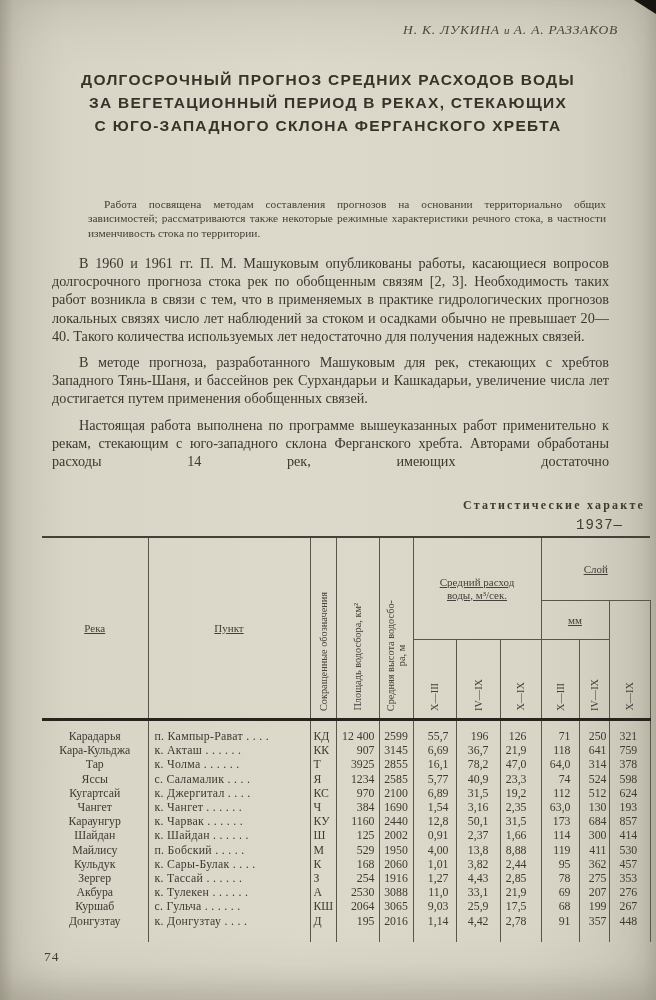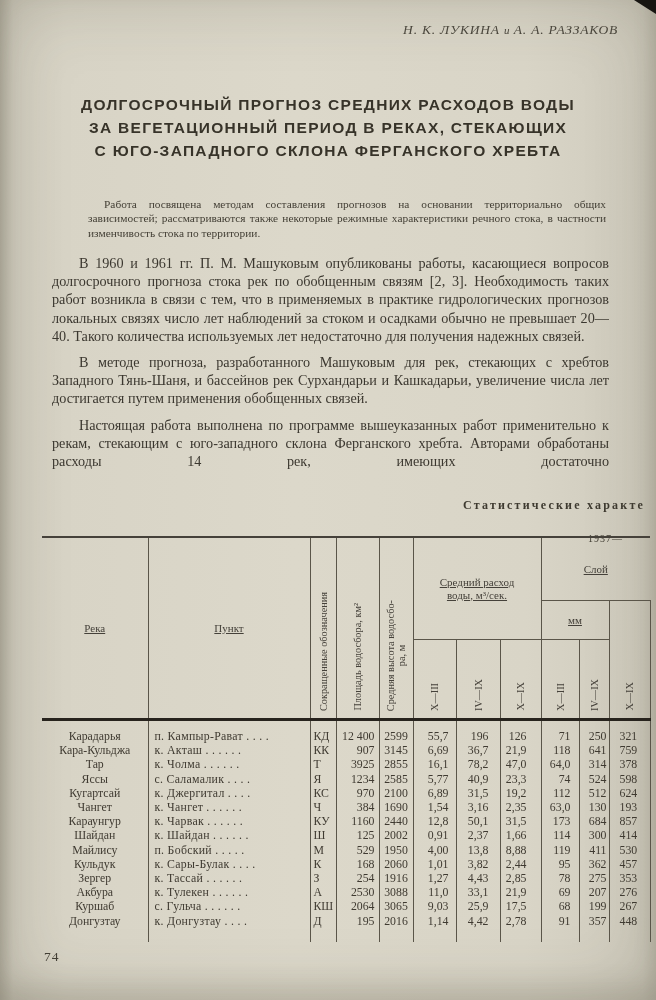--- a/index.html
+++ b/index.html
@@ -15,21 +15,21 @@
     position:absolute;top:0;right:0;width:0;height:0;
     border-top:14px solid #171511;border-left:22px solid transparent;
   }
   .authors{
     position:absolute;top:22px;right:38px;
     font-style:italic;font-size:13.5px;letter-spacing:.8px;color:#4a463c;
     white-space:nowrap;
   }
   .authors .sep{font-size:11px;letter-spacing:0;}
   .title{
-    position:absolute;top:93px;left:0;width:100%;text-align:center;
+    position:absolute;top:68px;left:0;width:100%;text-align:center;
     font-family:"Liberation Sans", sans-serif;
     font-weight:bold;font-size:15.5px;line-height:23px;letter-spacing:1.3px;
     color:#373329;
   }
   .abstract{
     position:absolute;top:164px;left:88px;width:518px;
     font-size:11.4px;line-height:14.4px;text-align:justify;text-indent:16px;
     color:#433f35;
     margin-top:33px;
   }
@@ -39,21 +39,21 @@
   }
   .body-text p{margin:8px;text-indent:27px;}
   .body-text p.fill-last{text-align-last:justify;}
   .caption{
     position:absolute;top:498px;right:11px;text-align:right;
   }
   .caption .cap-line1{
     font-weight:bold;font-size:12px;letter-spacing:2.2px;color:#3e3a30;
   }
   .caption .cap-line2{
-    font-size:10px;letter-spacing:1px;margin-top:20px;margin-right:22px;color:#403c32;
+    font-size:14px;letter-spacing:1px;margin-top:4px;margin-right:22px;color:#403c32;font-family:Liberation Mono, monospace;
   }
   
   .stats-table{
     position:absolute;left:42px;top:536px;
     border-collapse:collapse;table-layout:fixed;width:608px;
     border-top:2px solid #45413a;
     color:#3f3a31;
   }
   .stats-table td{border-left:1px solid #5a5549;padding:0;overflow:hidden;}
   .stats-table thead{border-bottom:3px solid #27231d;}

